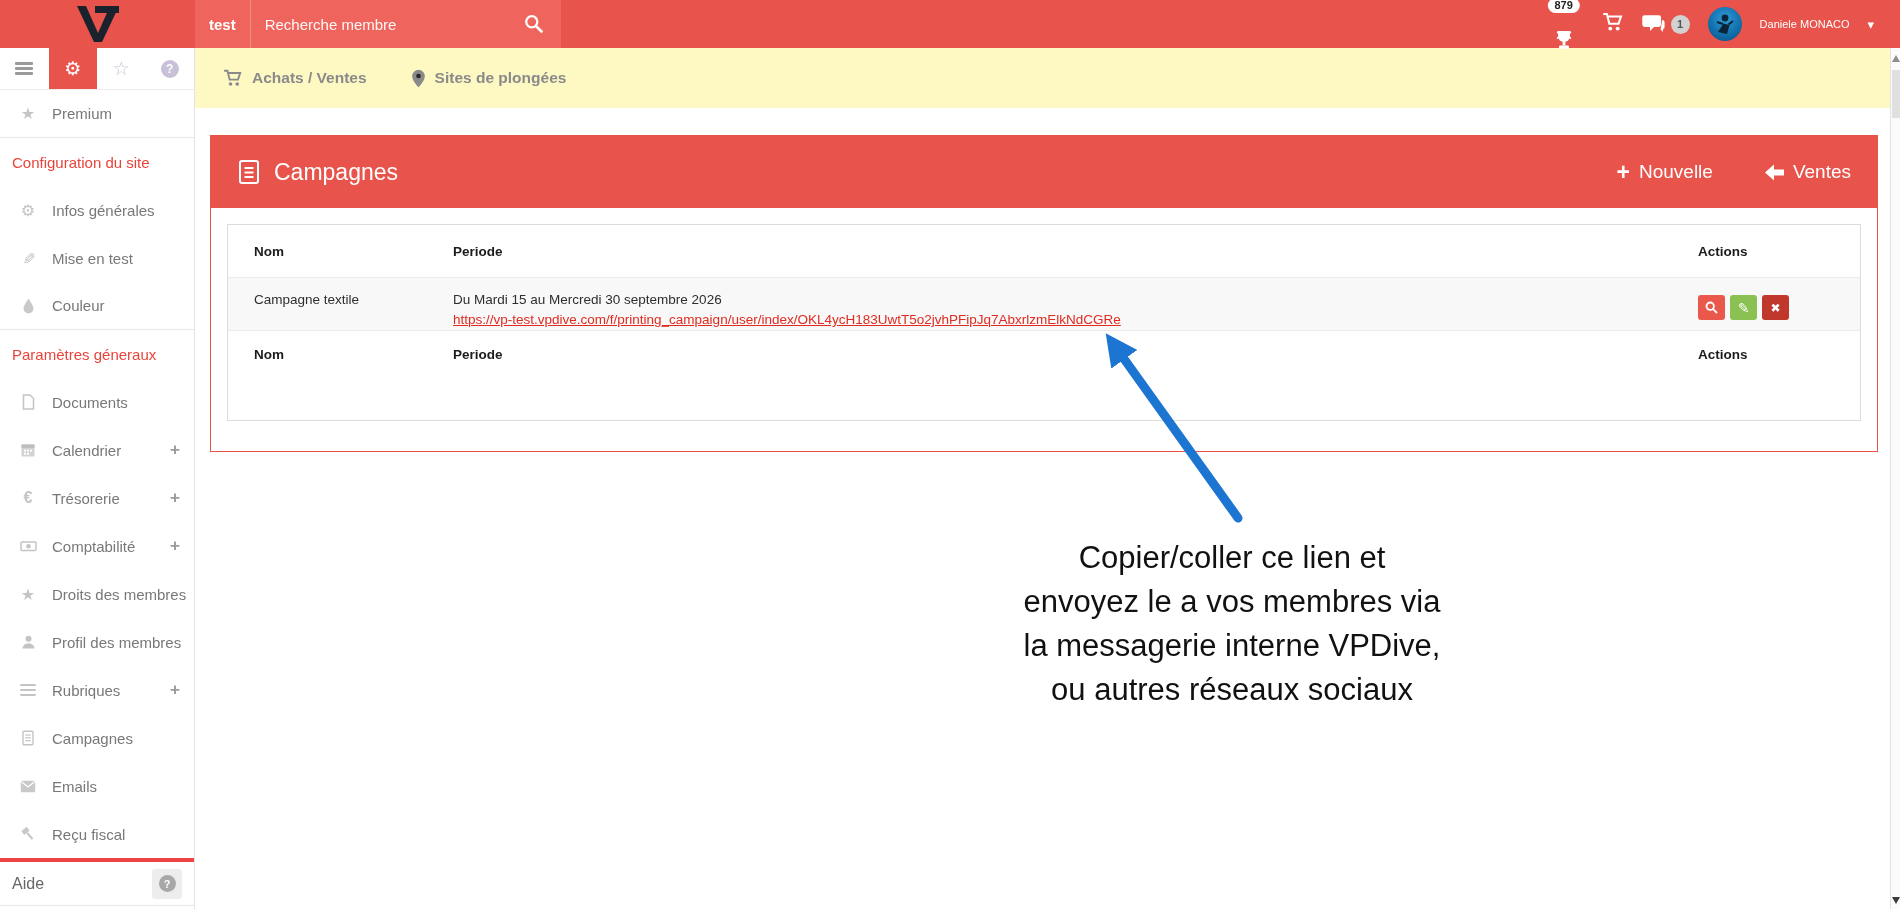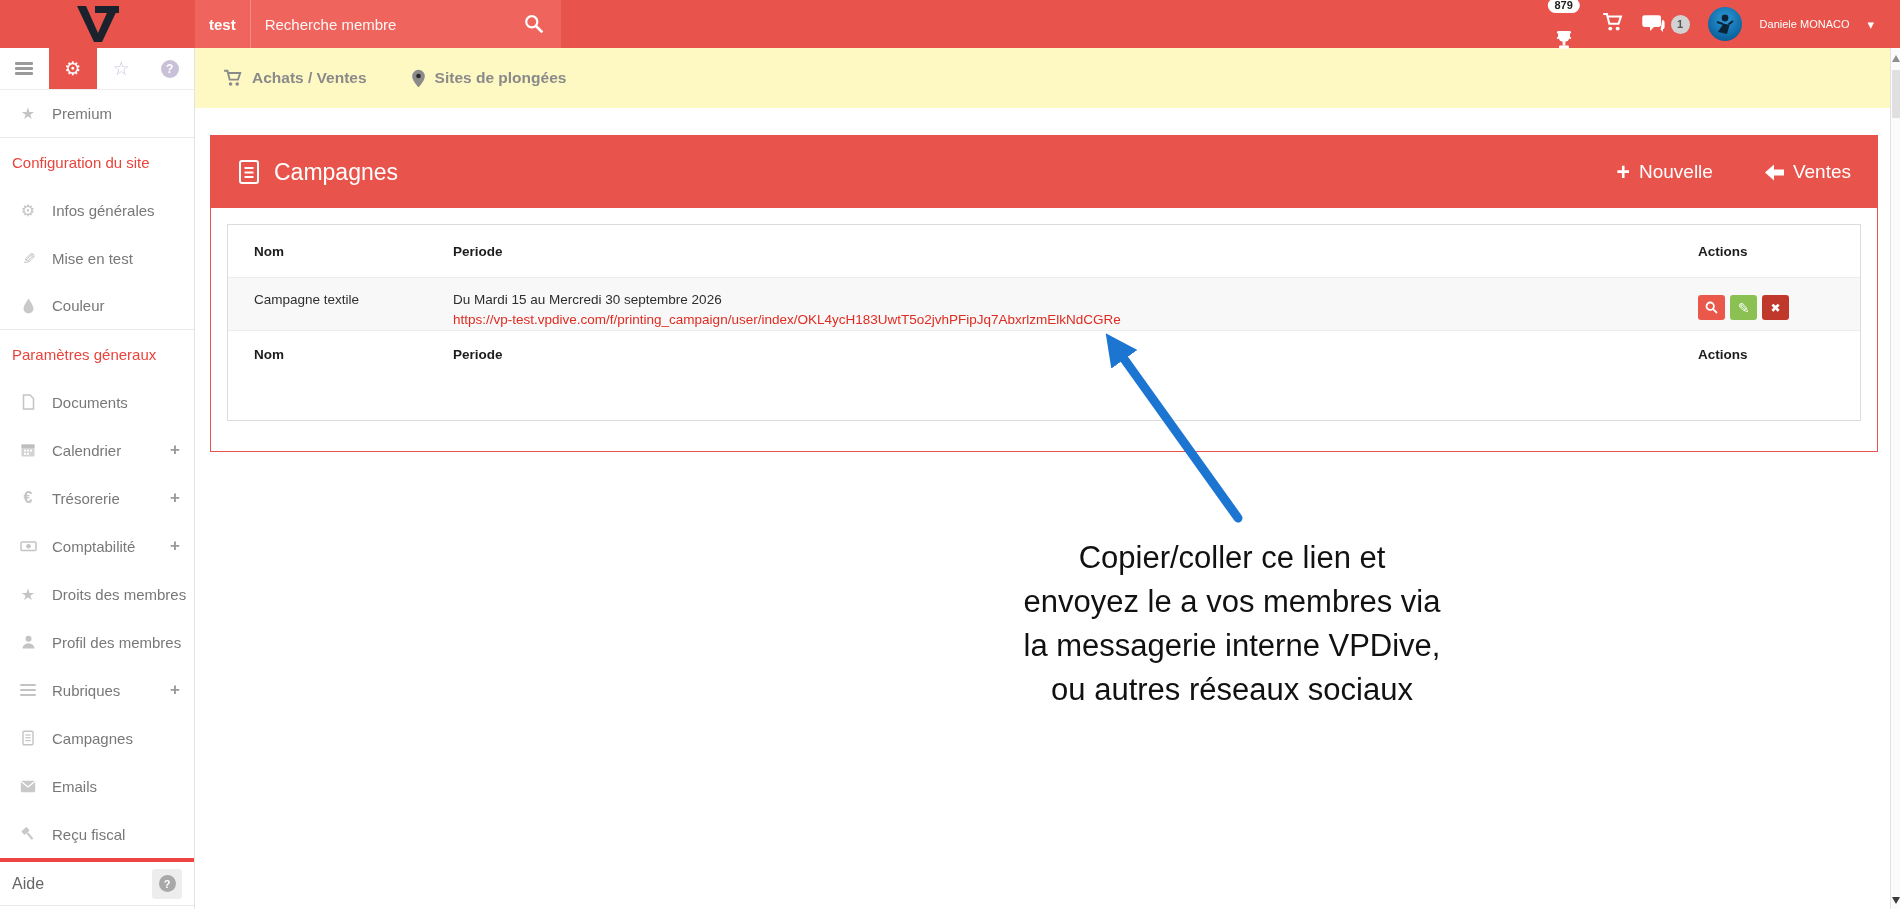--- a/index.html
+++ b/index.html
@@ -81,21 +81,21 @@
 
   .panel-body { padding:16px; }
   .table-box { border:1px solid #dcdcdc; height:197px; }
   .trow { display:flex; padding:0 26px; }
   .th-row { height:52px; align-items:center; font-weight:bold; font-size:13.5px; color:#1c1c1c; }
   .data-row { background:#f8f8f8; border-top:1px solid #ececec; border-bottom:1px solid #ececec;
               padding-top:12px; align-items:flex-start; }
   .ft-row { height:46px; align-items:center; font-weight:bold; font-size:13.5px; color:#1c1c1c; }
   .c1 { width:199px; } .c2 { flex:1; } .c3 { width:136px; }
   .cell-text { font-size:13.5px; color:#2e2e2e; line-height:20px; }
-  .row-link { font-size:13.5px; color:#e02b21; line-height:20px;
+  .row-link { font-size:13.5px; color:#e02b21; text-decoration:underline; line-height:20px;
               display:inline-block; cursor:pointer; }
   .act-btns { display:flex; gap:5px; margin-top:5px; }
   .abtn { width:27px; height:25px; border-radius:3px; border:none; display:flex;
           align-items:center; justify-content:center; cursor:pointer; }
   .abtn.view { background:#ea584c; }
   .abtn.edit { background:#8bc052; color:#fff; font-size:14px; }
   .abtn.del  { background:#bf382b; color:#fff; font-size:12px; }
 
   
   .annot-arrow { position:absolute; left:1060px; top:320px; width:210px; height:215px; pointer-events:none; }

